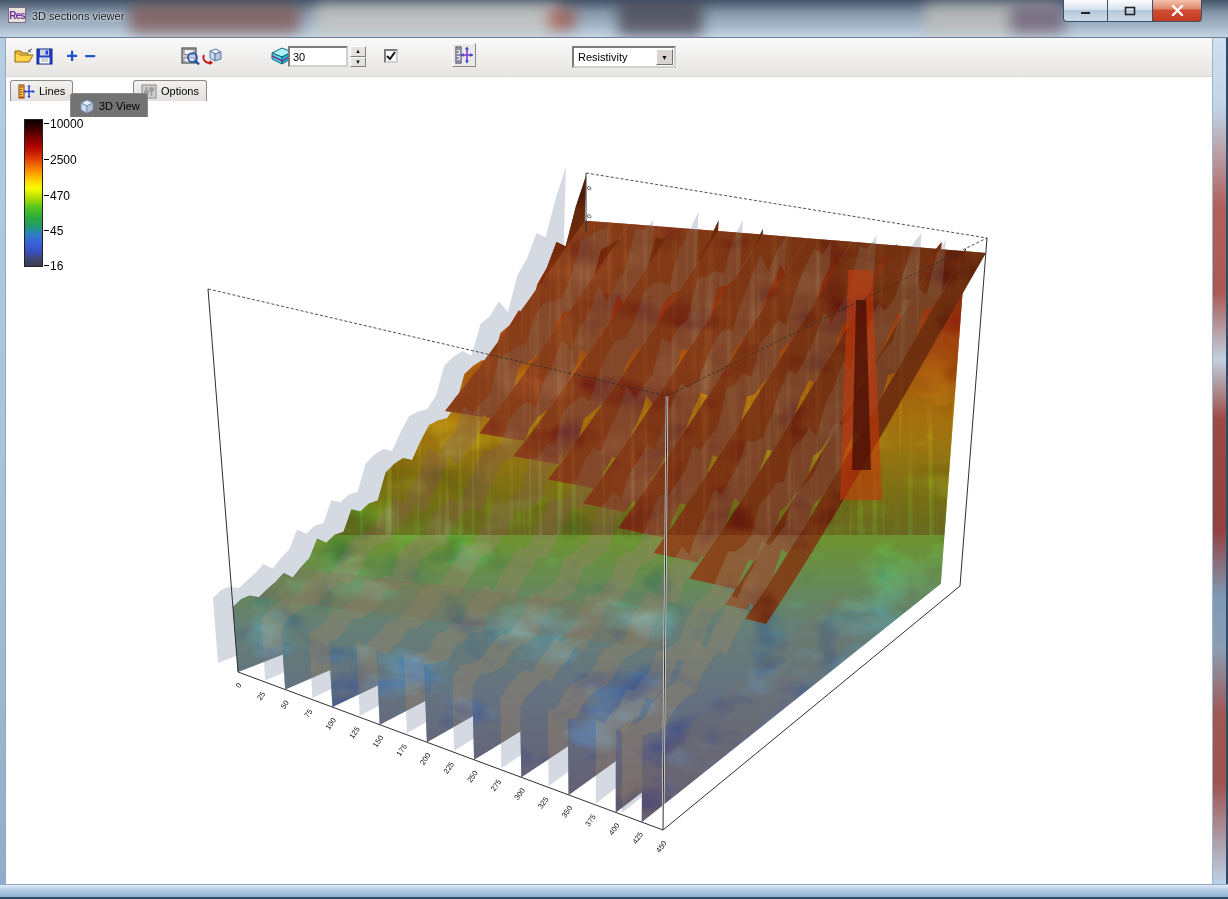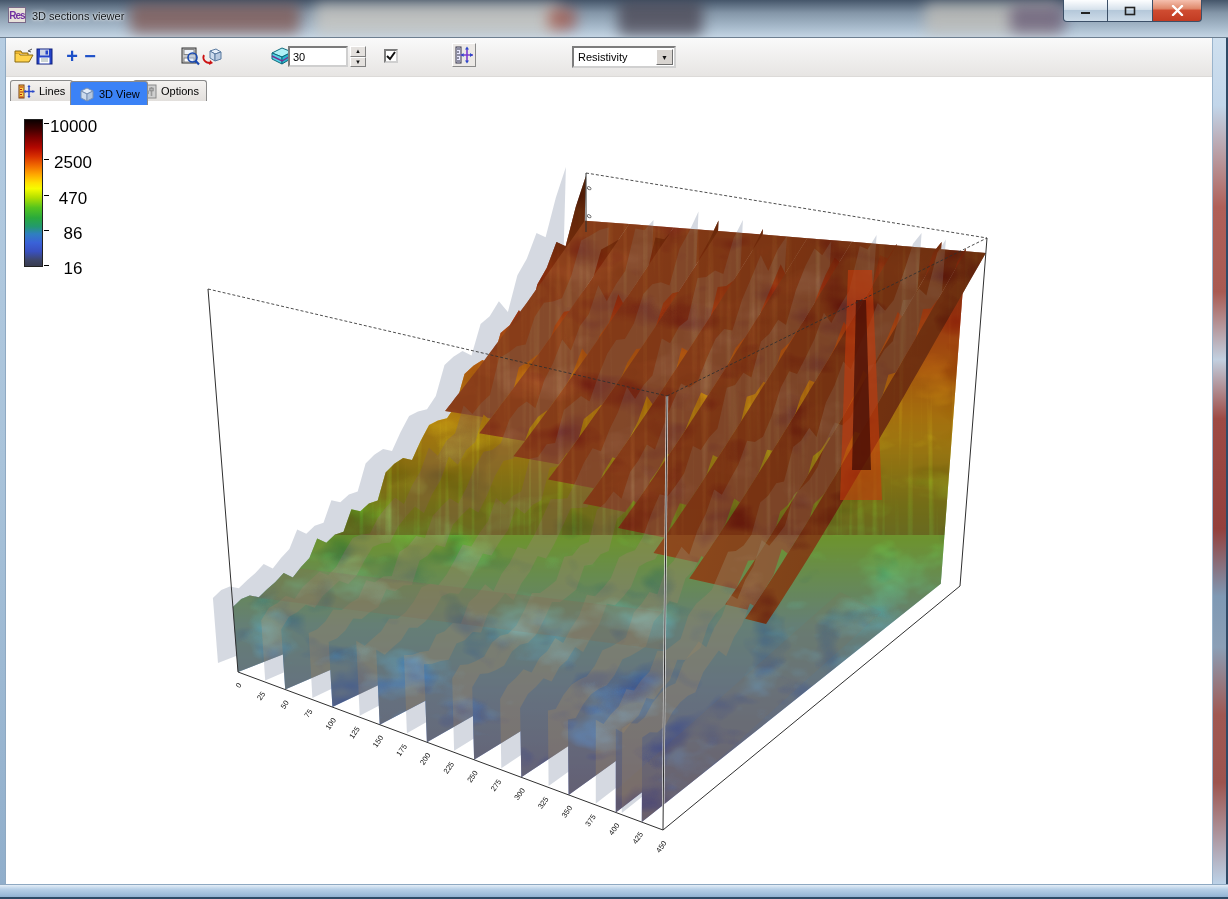--- a/index.html
+++ b/index.html
@@ -46,26 +46,26 @@
   .dropdown{position:absolute;left:566px;top:8px;width:104px;height:22px;border:2px inset #d0d0d0;background:#fff;
     display:flex;align-items:center;}
   .dd-text{flex:1;font-size:11px;padding-left:4px;color:#000;}
   .dd-btn{width:17px;height:16px;margin-right:1px;border:1px solid;border-color:#fff #6f6f6f #6f6f6f #fff;
     background:#d8d4d0;display:flex;align-items:center;justify-content:center;font-size:7px;color:#111;}
   
   .tabstrip{position:absolute;left:6px;top:77px;width:1206px;height:24px;background:#fff;}
   .tab{position:absolute;top:3px;height:21px;border:1px solid #8a8a8a;border-bottom:none;
     border-top-left-radius:3px;border-top-right-radius:3px;background:linear-gradient(#f4f2f0,#e2dfdc);
     display:flex;align-items:center;gap:4px;padding:0 7px;font-size:11px;color:#000;}
-  .tab.active{top:4px;height:24px;background:#3b82f6;z-index:2;}
+  .tab.active{top:16px;height:24px;background:#737373;z-index:2;}
   
   .client{position:absolute;left:6px;top:101px;width:1206px;height:783px;background:#fff;}
   .legend{position:absolute;left:14px;top:13px;width:80px;height:165px;}
   #legendBar{position:absolute;left:4px;top:5px;width:19px;height:148px;border:1px solid #222;}
-  .lg-label{position:absolute;left:30px;font-size:17px;color:#000;width:46px;text-align:center;}
+  .lg-label{position:absolute;left:30px;font-size:12px;color:#000;width:46px;}
   .lg-mark{position:absolute;left:24px;width:5px;height:1px;background:#000;}
   #scene{position:absolute;left:180px;top:55px;width:826px;height:706px;}
   #scene svg{display:block;}
   
   .border-left{position:absolute;left:0;top:38px;width:6px;height:846px;
     background:linear-gradient(#b6cde2,#a9c3da 50%,#90aecb);border-right:1px solid #8fa9c2;}
   .border-right{position:absolute;right:0;top:38px;width:16px;height:846px;overflow:hidden;
     background:linear-gradient(#cfe0ef,#c2d6ea 8%,#b06058 20%,#a95a52 30%,#c2d0e0 38%,#9e4a44 45%,#94403c 58%,#7f99b4 66%,#8b9fb6 72%,#a05852 80%,#9d544e 88%,#bcd2e8 100%);
     border-left:1px solid #9ab4cc;box-shadow:inset -2px 0 0 #2e4a66;}
   .border-bottom{position:absolute;left:0;bottom:0;width:1228px;height:15px;
@@ -213,21 +213,21 @@
     <div class="legend">
       <div id="legendBar" style="background: linear-gradient(rgb(11, 0, 0) 0%, rgb(60, 0, 0) 6%, rgb(122, 0, 0) 12%, rgb(180, 8, 0) 19%, rgb(216, 48, 0) 25%, rgb(240, 104, 0) 31%, rgb(255, 164, 0) 37%, rgb(255, 224, 0) 43%, rgb(246, 252, 0) 47%, rgb(180, 224, 0) 53%, rgb(85, 196, 30) 60%, rgb(42, 170, 60) 67%, rgb(35, 153, 110) 73%, rgb(47, 127, 192) 78%, rgb(58, 98, 216) 84%, rgb(57, 80, 192) 90%, rgb(62, 70, 104) 96%, rgb(56, 60, 80) 100%);"></div>
       <div class="lg-mark" style="top:9px"></div>
       <div class="lg-mark" style="top:45px"></div>
       <div class="lg-mark" style="top:81px"></div>
       <div class="lg-mark" style="top:116px"></div>
       <div class="lg-mark" style="top:151px"></div>
       <div class="lg-label" style="top:3px">10000</div>
       <div class="lg-label" style="top:39px">2500</div>
       <div class="lg-label" style="top:75px">470</div>
-      <div class="lg-label" style="top:110px">86</div>
+      <div class="lg-label" style="top:110px">45</div>
       <div class="lg-label" style="top:145px">16</div>
     </div>
     <div id="scene">
         <svg width="826" height="706" viewBox="186 156 826 706" font-family="Liberation Sans, sans-serif">
           <defs>
             <linearGradient id="gElev" gradientUnits="userSpaceOnUse" x1="0" y1="845" x2="0" y2="172">
               <stop offset="0" stop-color="#2b46c0"></stop>
               <stop offset="0.126" stop-color="#2e62da"></stop>
               <stop offset="0.23" stop-color="#2f7de8"></stop>
               <stop offset="0.327" stop-color="#2f97d4"></stop>

